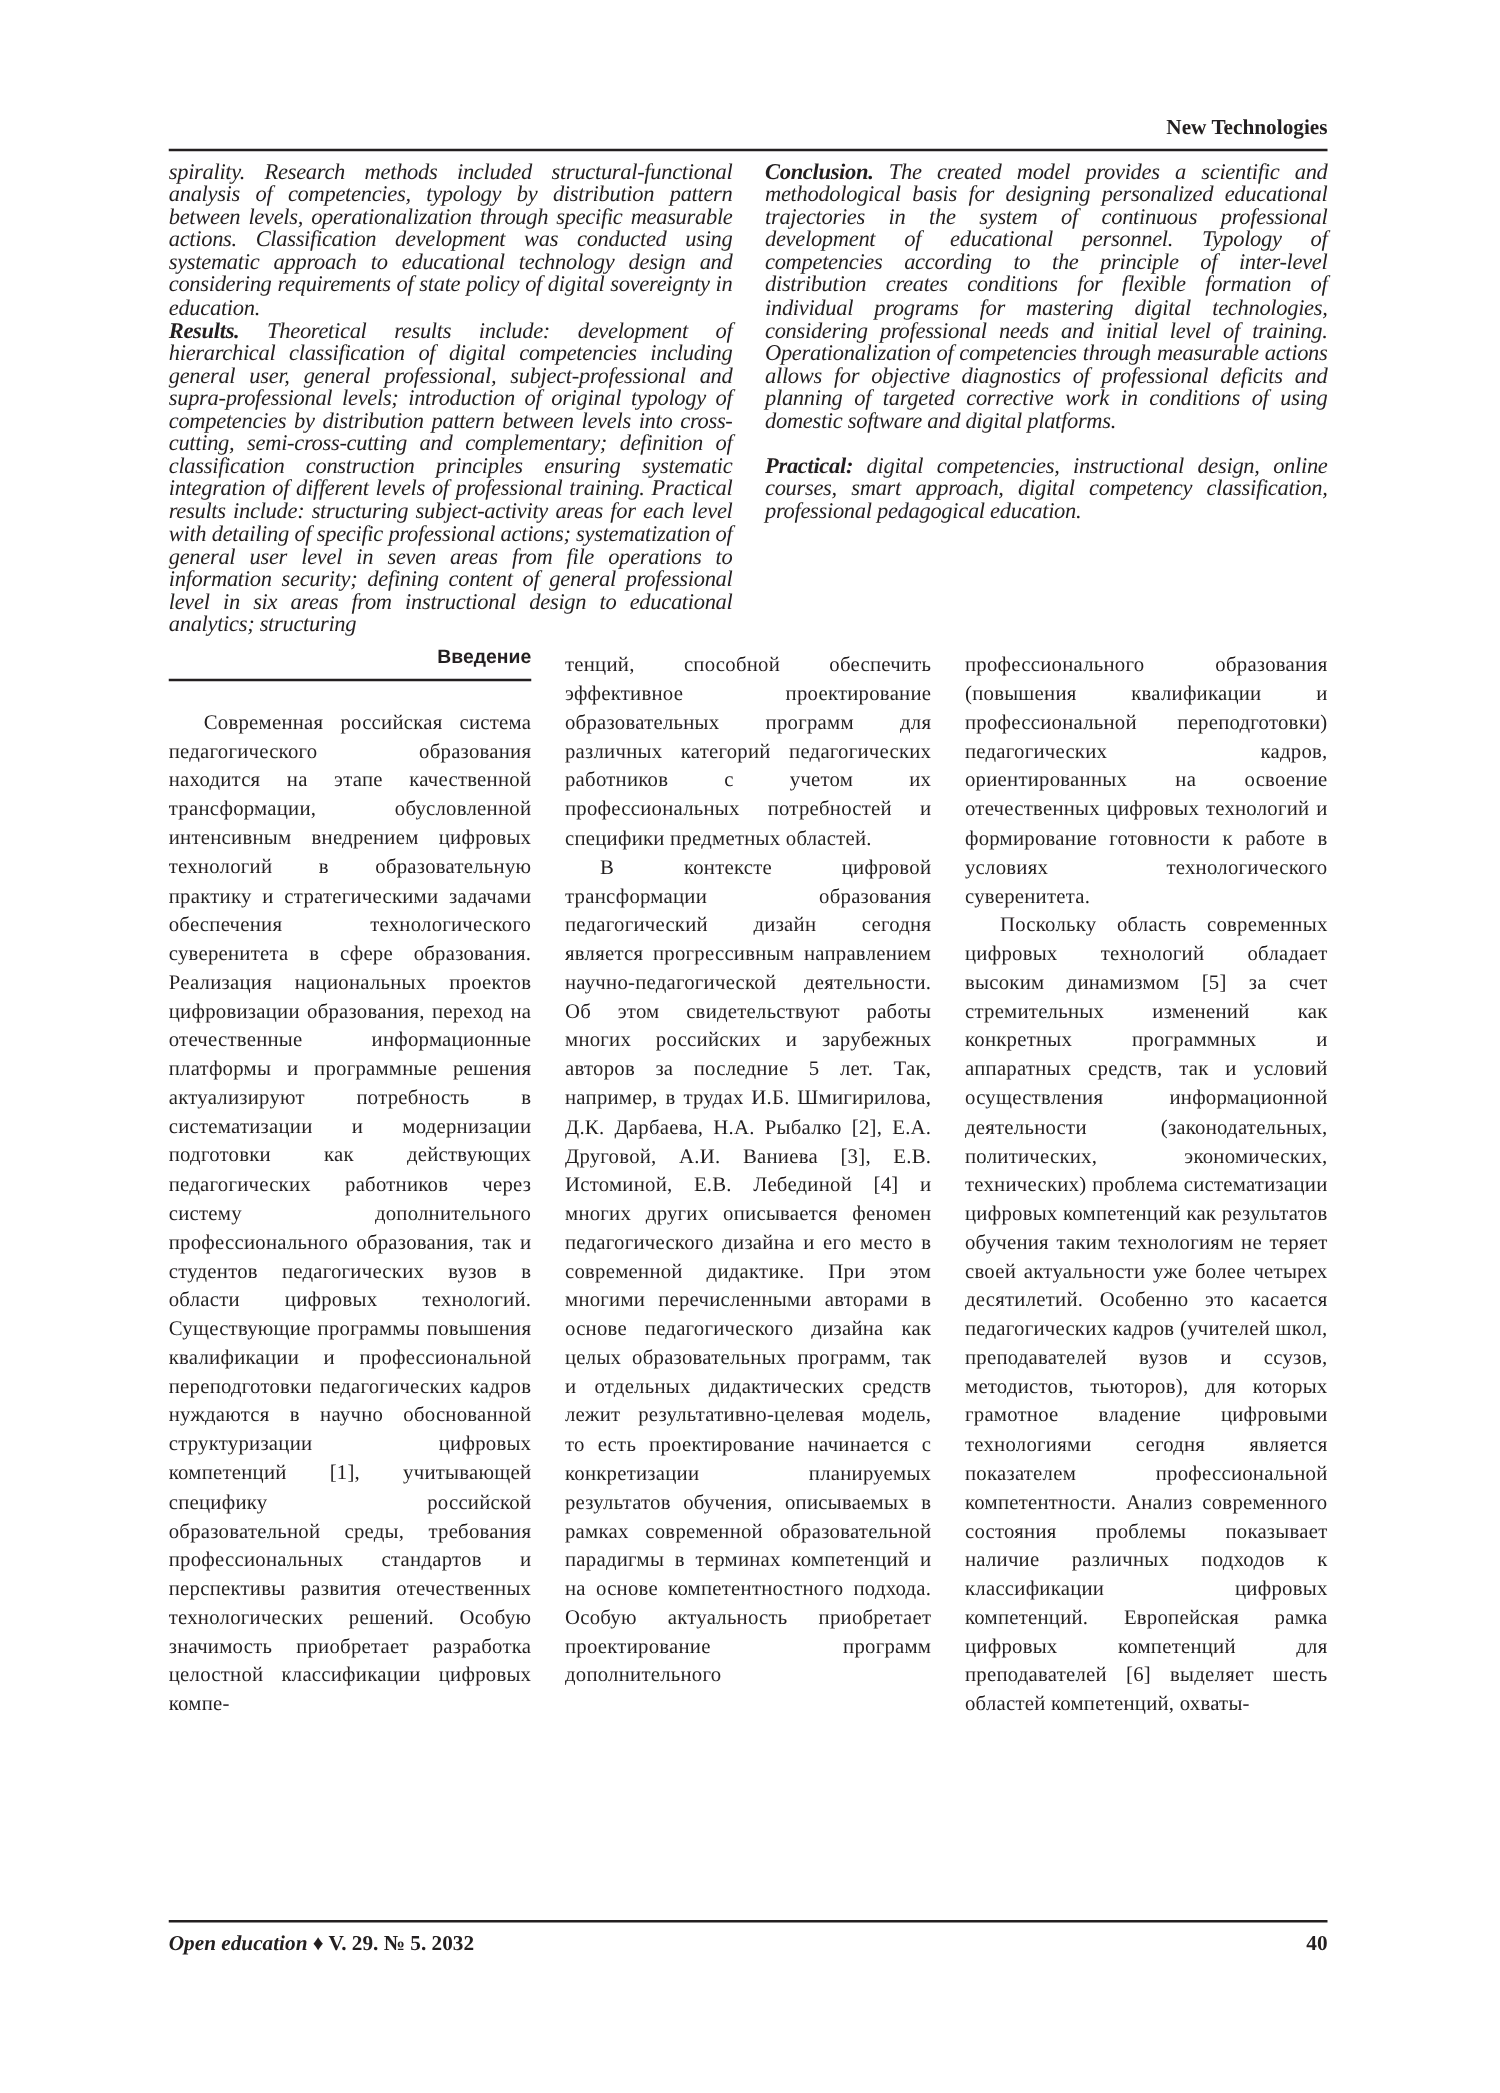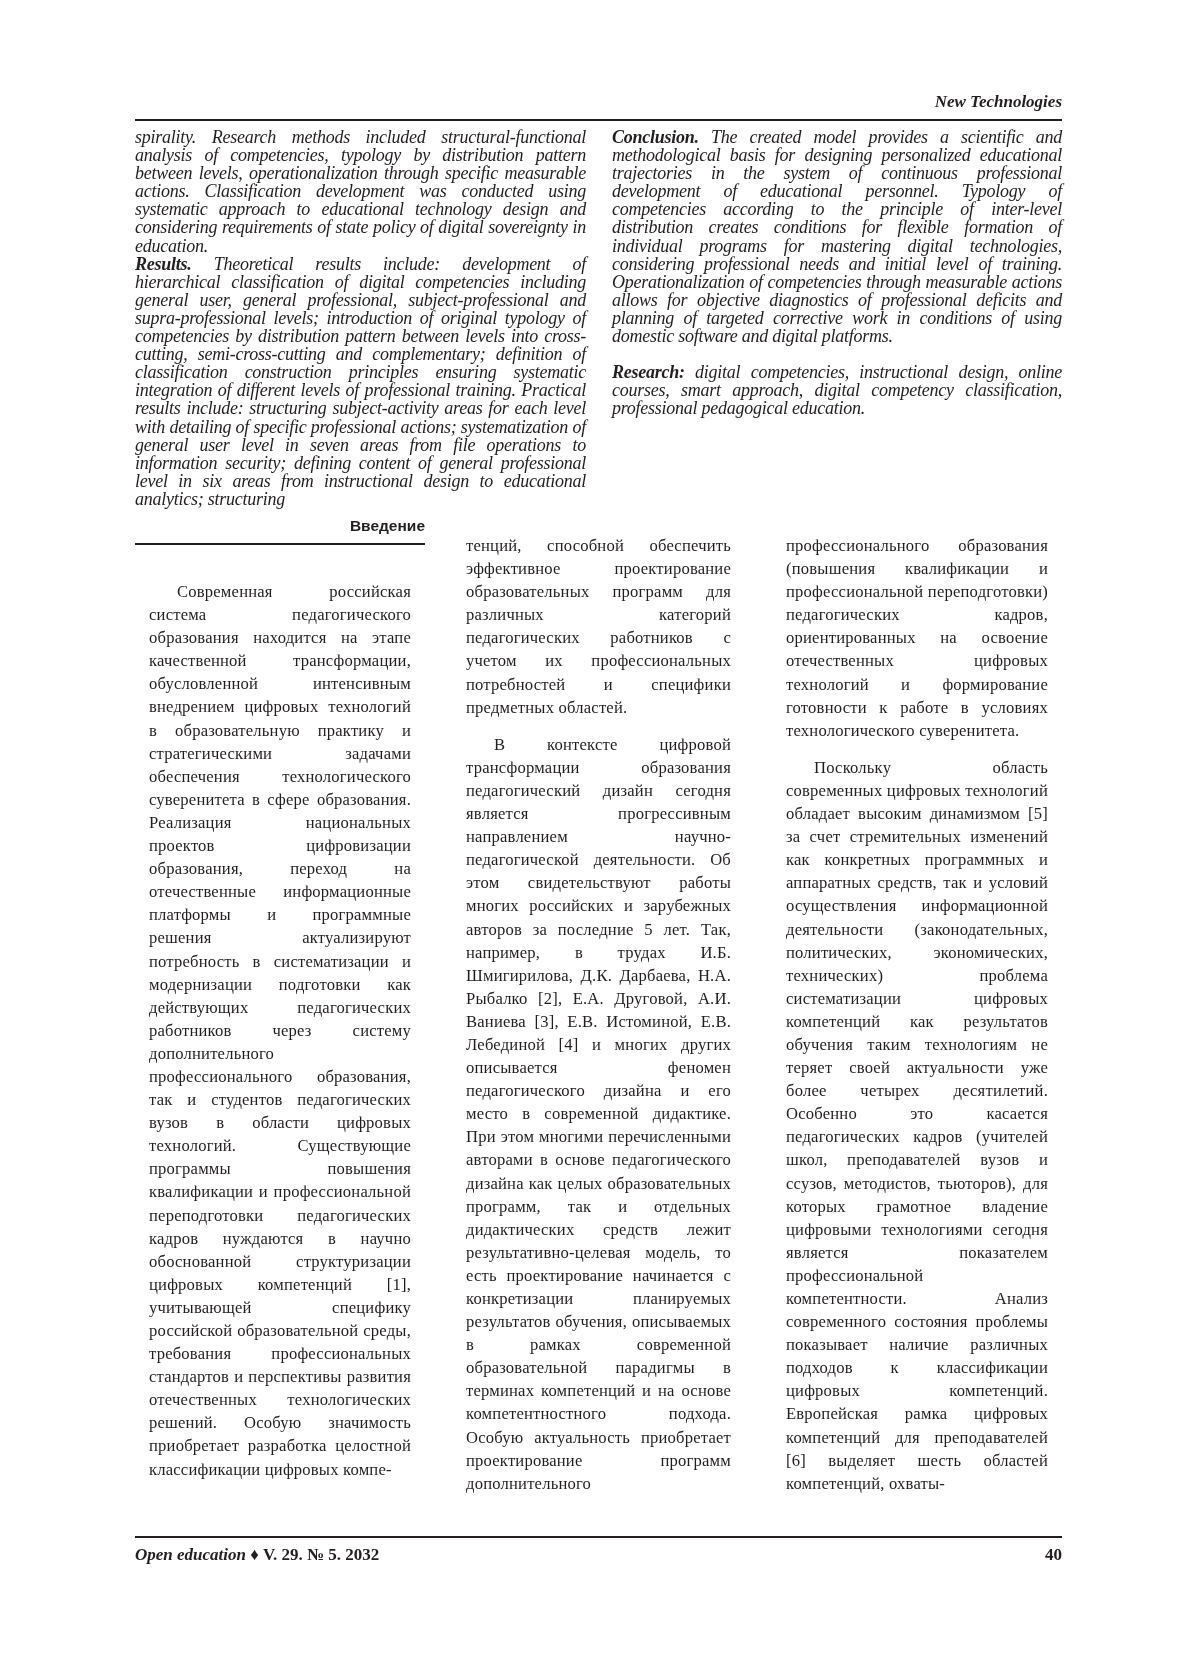--- a/index.html
+++ b/index.html
@@ -2,41 +2,41 @@
 <html><head>
   <meta charset="utf-8">
   <style>
     html, body { margin: 0; padding: 0; background: #ffffff; }
     body { width: 1200px; height: 1674px; position: relative; overflow: hidden; color: #231f20; }
     .page { position: absolute; left: 0; top: 0; width: 1200px; height: 1674px; }
 
     .running-head {
       position: absolute; left: 135px; top: 92px; width: 927px;
       text-align: right; font-family: "Liberation Serif", serif;
-      font-style: italic; font-weight: bold; font-size: 17px; letter-spacing: 0px;
+      font-weight: bold; font-size: 17px; letter-spacing: 0px;
     }
     .head-rule { position: absolute; left: 135px; top: 119px; width: 927px; height: 2px; background: #231f20; }
 
     .abstract { position: absolute; top: 128px; font-family: "Liberation Serif", serif;
       font-style: italic; font-size: 18px; line-height: 18.1px; text-align: justify; letter-spacing: -0.25px; }
     .abstract.col-a { left: 135px; width: 451px; }
     .abstract.col-b { left: 612px; width: 450px; }
     .abstract p { margin: 0; }
     .abstract b { font-style: italic; font-weight: bold; }
     .abstract .spacer { height: 18px; }
 
     .section-heading {
       position: absolute; left: 135px; top: 517px; width: 290px;
       font-family: "Liberation Sans", sans-serif; font-weight: bold; font-size: 15.5px; text-align: right;
     }
     .section-rule { position: absolute; left: 135px; top: 543px; width: 290px; height: 2px; background: #231f20; }
 
     .body-col { position: absolute; font-family: "Liberation Serif", serif; font-size: 16.6px;
       line-height: 23.1px; text-align: justify; letter-spacing: 0.2px; }
-    .body-col p { margin: 14px; }
+    .body-col p { margin: 0; }
     .body-col .indent { text-indent: 28px; }
     .body-col.c1 { left: 135px; top: 566px; width: 290px; }
     .body-col.c2 { left: 452px; top: 520px; width: 293px; }
     .body-col.c3 { left: 772px; top: 520px; width: 290px; }
 
     .foot-rule { position: absolute; left: 135px; top: 1536px; width: 927px; height: 2px; background: #231f20; }
     .footer-left { position: absolute; left: 135px; top: 1545px; font-family: "Liberation Serif", serif;
       font-size: 17px; font-weight: bold; }
     .footer-left .journal { font-style: italic; text-align: center; }
     .footer-right { position: absolute; right: 138px; top: 1545px; font-family: "Liberation Serif", serif;
@@ -51,21 +51,21 @@
   <div class="head-rule"></div>
 
   <div class="abstract col-a">
     <p>spirality. Research methods included structural-functional analysis of competencies, typology by distribution pattern between levels, operationalization through specific measurable actions. Classification development was conducted using systematic approach to educational technology design and considering requirements of state policy of digital sovereignty in education.</p>
     <p><b>Results.</b><span> Theoretical results include: development of hierarchical classification of digital competencies including general user, general professional, subject-professional and supra-professional levels; introduction of original typology of competencies by distribution pattern between levels into cross-cutting, semi-cross-cutting and complementary; definition of classification construction principles ensuring systematic integration of different levels of professional training. Practical results include: structuring subject-activity areas for each level with detailing of specific professional actions; systematization of general user level in seven areas from file operations to information security; defining content of general professional level in six areas from instructional design to educational analytics; structuring</span></p>
   </div>
 
   <div class="abstract col-b">
     <p><b>Conclusion.</b><span> The created model provides a scientific and methodological basis for designing personalized educational trajectories in the system of continuous professional development of educational personnel. Typology of competencies according to the principle of inter-level distribution creates conditions for flexible formation of individual programs for mastering digital technologies, considering professional needs and initial level of training. Operationalization of competencies through measurable actions allows for objective diagnostics of professional deficits and planning of targeted corrective work in conditions of using domestic software and digital platforms.</span></p>
     <div class="spacer"></div>
-    <p><b>Research:</b><span> digital competencies, instructional design, online courses, smart approach, digital competency classification, professional pedagogical education.</span></p>
+    <p><b>Practical:</b><span> digital competencies, instructional design, online courses, smart approach, digital competency classification, professional pedagogical education.</span></p>
   </div>
 
   <div class="section-heading">Введение</div>
   <div class="section-rule"></div>
 
   <div class="body-col c1">
     <p class="indent">Современная российская система педагогического образования находится на этапе качественной трансформации, обусловленной интенсивным внедрением цифровых технологий в образовательную практику и стратегическими задачами обеспечения технологического суверенитета в сфере образования. Реализация национальных проектов цифровизации образования, переход на отечественные информационные платформы и программные решения актуализируют потребность в систематизации и модернизации подготовки как действующих педагогических работников через систему дополнительного профессионального образования, так и студентов педагогических вузов в области цифровых технологий. Существующие программы повышения квалификации и профессиональной переподготовки педагогических кадров нуждаются в научно обоснованной структуризации цифровых компетенций [1], учитывающей специфику российской образовательной среды, требования профессиональных стандартов и перспективы развития отечественных технологических решений. Особую значимость приобретает разработка целостной классификации цифровых компе-</p>
   </div>
 
   <div class="body-col c2">

